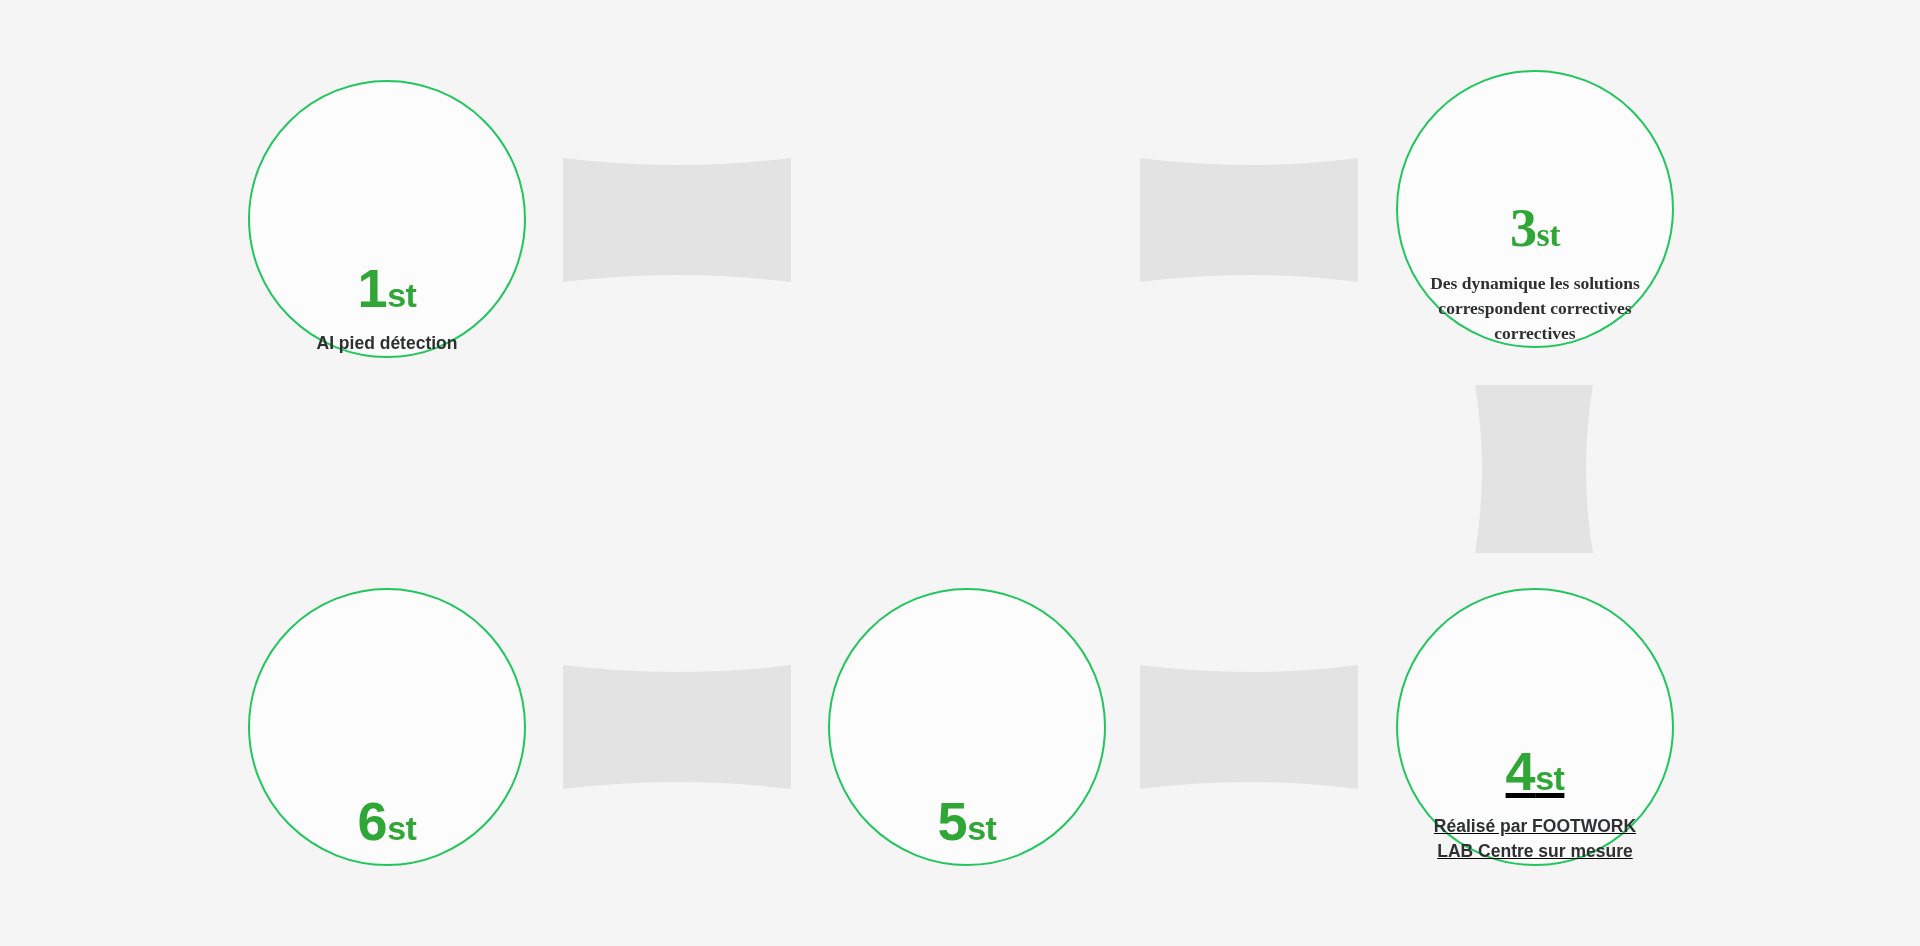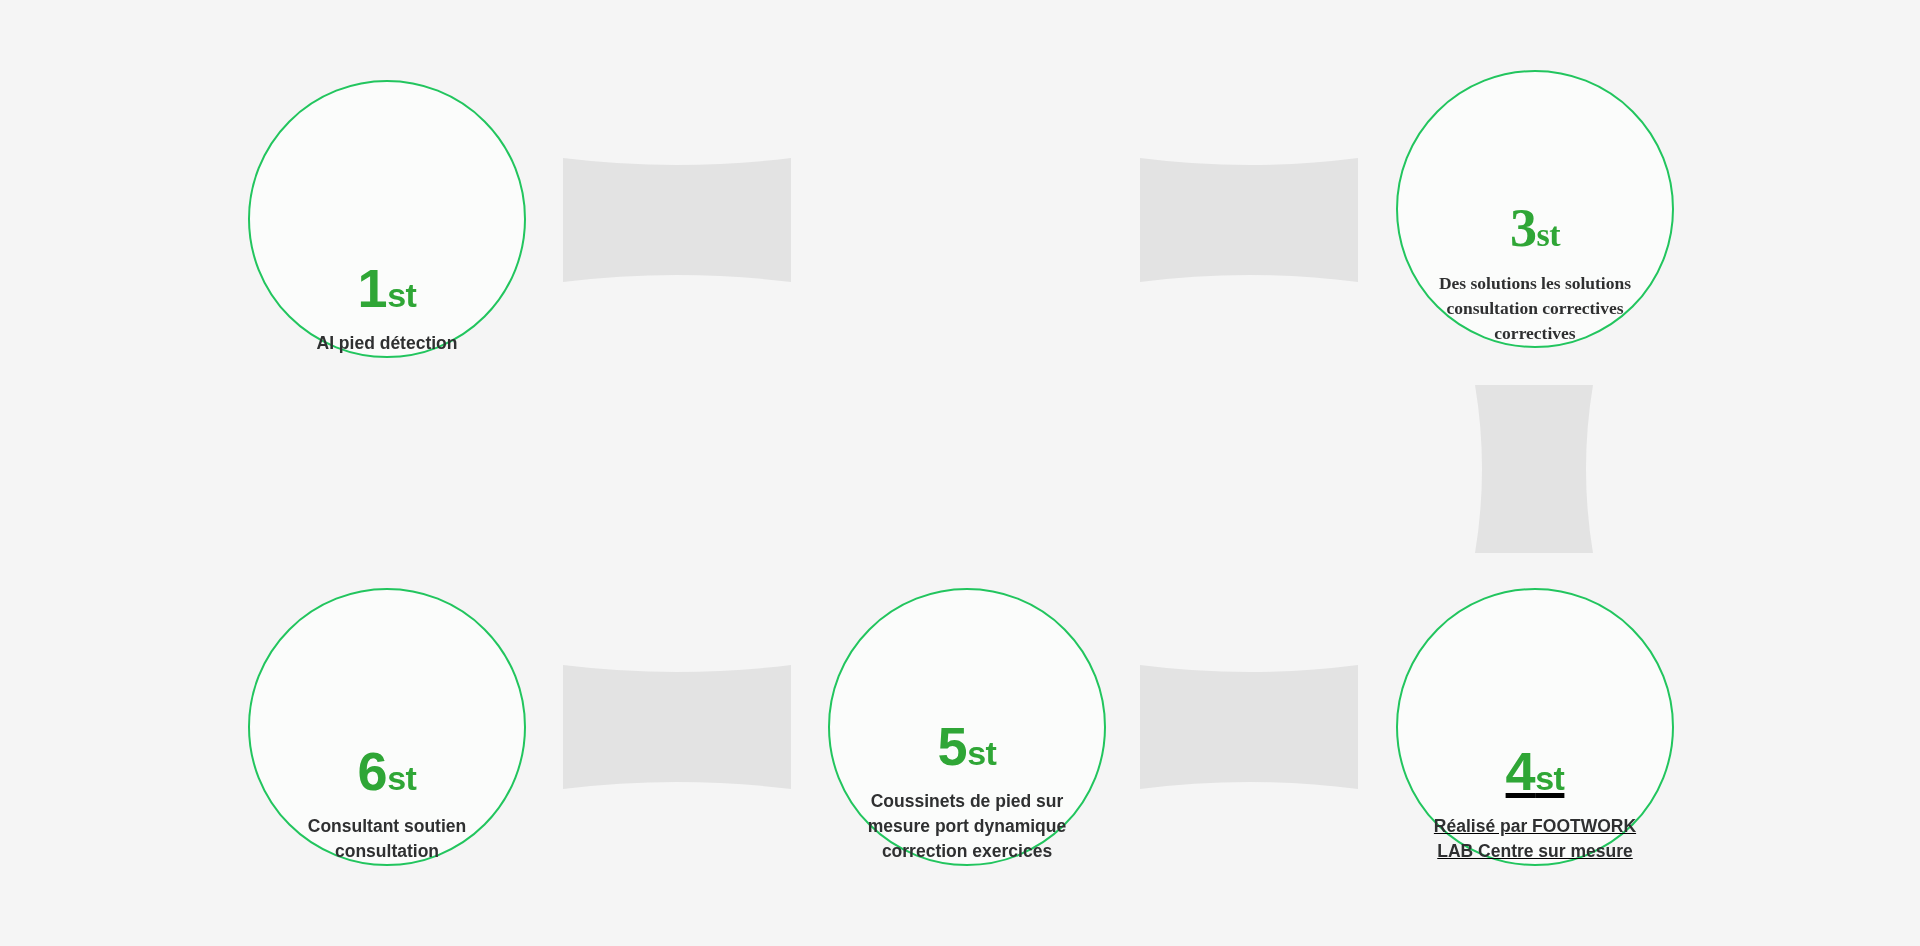--- a/index.html
+++ b/index.html
@@ -125,37 +125,35 @@
       <span>1</span><span class="ord">st</span>
     </div>
     <div class="step-label">AI pied détection</div>
   </div>
 
 
   <div class="step-node node-3">
     <div class="step-number">
       <span>3</span><span class="ord">st</span>
     </div>
-    <div class="step-label">Des solutions les solutions consultation correctives correctives</div>
+    <div class="step-label">Des dynamique les solutions correspondent correctives correctives</div>
   </div>
 
   <div class="step-node node-4">
     <div class="step-number">
       <span>4</span><span class="ord">st</span>
     </div>
     <div class="step-label">Réalisé par FOOTWORK LAB Centre sur mesure</div>
   </div>
 
   <div class="step-node node-5">
     <div class="step-number">
       <span>5</span><span class="ord">st</span>
     </div>
-    <div class="step-label">Coussinets de pied sur mesure port dynamique correction exercices</div>
   </div>
 
   <div class="step-node node-6">
     <div class="step-number">
       <span>6</span><span class="ord">st</span>
     </div>
-    <div class="step-label">Consultant soutien consultation</div>
   </div>
 
 </div>
 
 </body></html>

